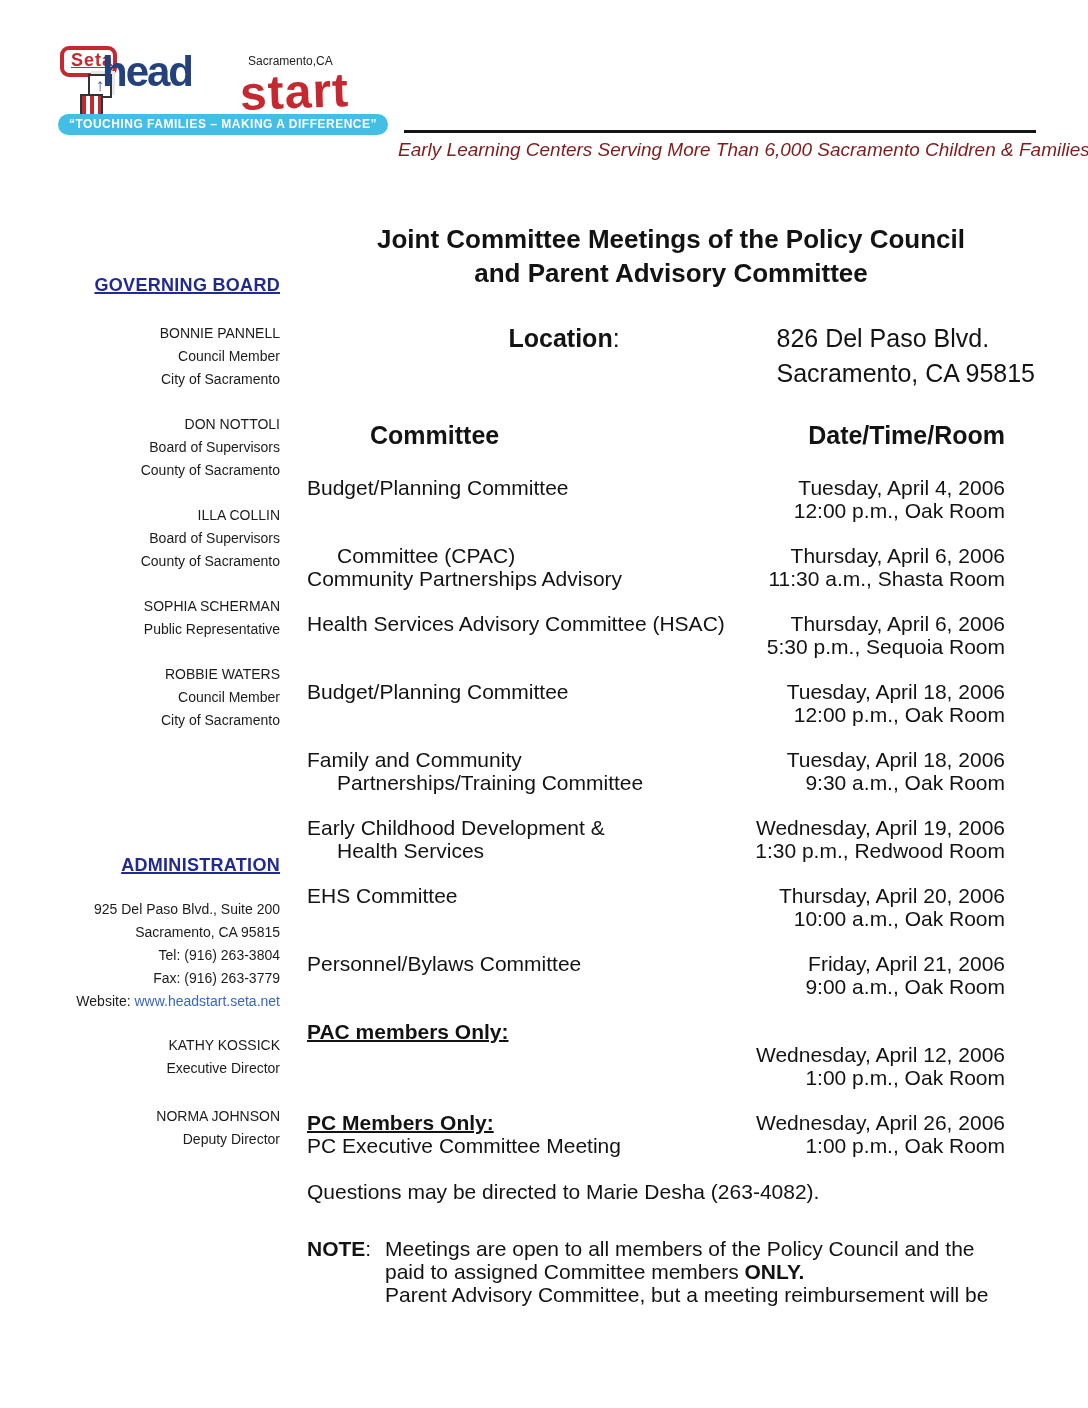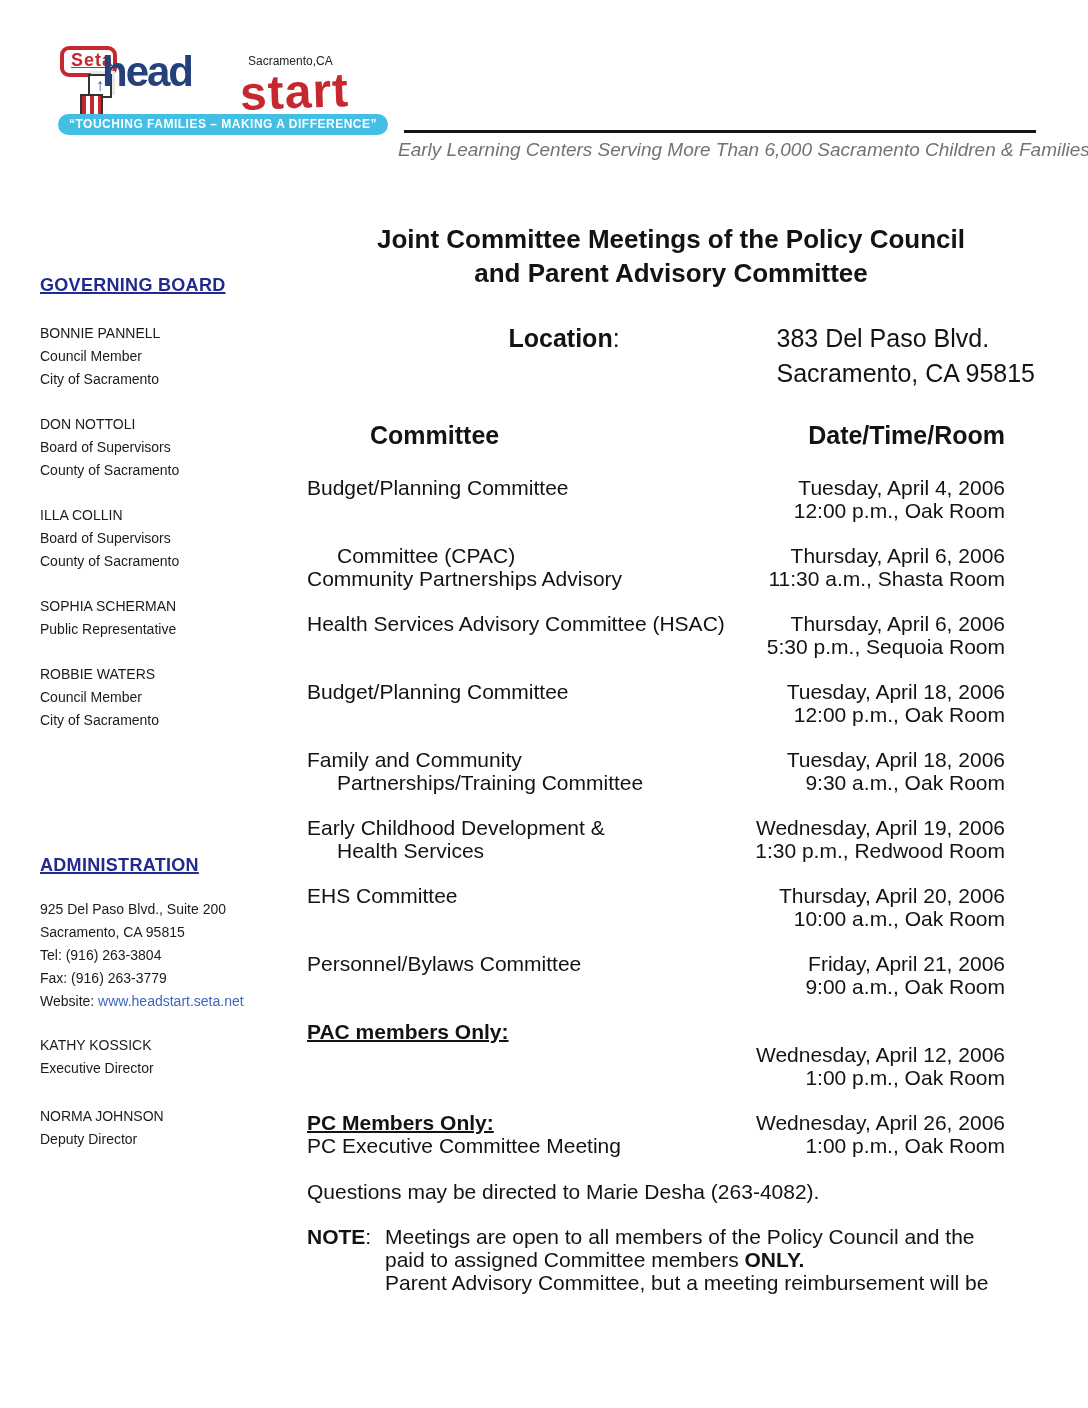--- a/index.html
+++ b/index.html
@@ -21,24 +21,24 @@
   .city-note{position:absolute;left:190px;top:14px;font-size:12px;color:#222;}
   .start-word{position:absolute;left:182px;top:24px;font-size:48px;font-weight:bold;color:#c5282f;
              letter-spacing:1px;transform:rotate(-2deg);}
   .banner{position:absolute;left:0px;top:74px;width:330px;height:21px;background:#43bee4;
           border-radius:11px;color:#fff;font-weight:bold;font-size:12px;line-height:21px;
           text-align:center;letter-spacing:0.5px;}
 
   
   .header-rule{position:absolute;left:404px;top:130px;width:632px;height:3px;background:#151515;}
   .tagline{position:absolute;left:398px;top:139px;width:644px;text-align:left;
-           font-style:italic;font-size:19px;color:#737373;white-space:nowrap;}
-
-  
-  .sidebar{position:absolute;left:40px;top:277px;width:240px;text-align:left;font-size:14px;
+           font-style:italic;font-size:19px;color:#7f1d1d;white-space:nowrap;}
+
+  
+  .sidebar{position:absolute;left:40px;top:277px;width:240px;text-align:right;font-size:14px;
            line-height:17px;color:#1b1b1b;}
   .sb-heading{font-size:18px;font-weight:bold;color:#212a8f;text-decoration:underline;
               text-decoration-thickness:2px;letter-spacing:0.3px;}
   .member{margin-bottom:22px;}
   .gb-members{margin-top:28px;}
   .admin-heading{margin-top:125px;}
   .admin-contact{margin-top:24px;}
   .admin-staff{margin-top:21px;}
   .admin-staff2{margin-top:25px;}
   .weblink{color:#3a66c0;}
@@ -54,21 +54,21 @@
   .col-committee{margin-left:63px;}
   .col-datetime{padding-right:30px;}
   .rows{margin-top:23px;}
   .m-row{display:flex;margin-bottom:22px;}
   .m-left{flex:0 0 440px;}
   .m-right{flex:1;text-align:right;padding-right:30px;}
   .t-line{min-height:23px;line-height:23px;}
   .indent{padding-left:30px;}
   .sec-heading{font-weight:bold;text-decoration:underline;text-decoration-thickness:2px;}
   .questions{margin-top:23px;}
-  .note-row{display:flex;margin-top:22px;}
+  .note-row{display:flex;margin-top:34px;}
   .note-label-wrap{flex:0 0 78px;}
   .note-label{font-weight:bold;}
   .bold{font-weight:bold;}
 </style>
 </head>
 <body>
 
 <div class="page">
 
   <div class="logo">
@@ -133,21 +133,21 @@
 
   <div class="main">
     <div class="doc-title">
       <div>Joint Committee Meetings of the Policy Council</div>
       <div>and Parent Advisory Committee</div>
     </div>
 
     <div class="location-row">
       <div class="location-label-wrap"><span class="location-label">Location</span><span>:</span></div>
       <div>
-        <div>383 Del Paso Blvd.</div>
+        <div>826 Del Paso Blvd.</div>
         <div>Sacramento, CA 95815</div>
       </div>
     </div>
 
     <div class="col-header-row">
       <div class="col-committee">Committee</div>
       <div class="col-datetime">Date/Time/Room</div>
     </div>
 
     <div class="rows">

